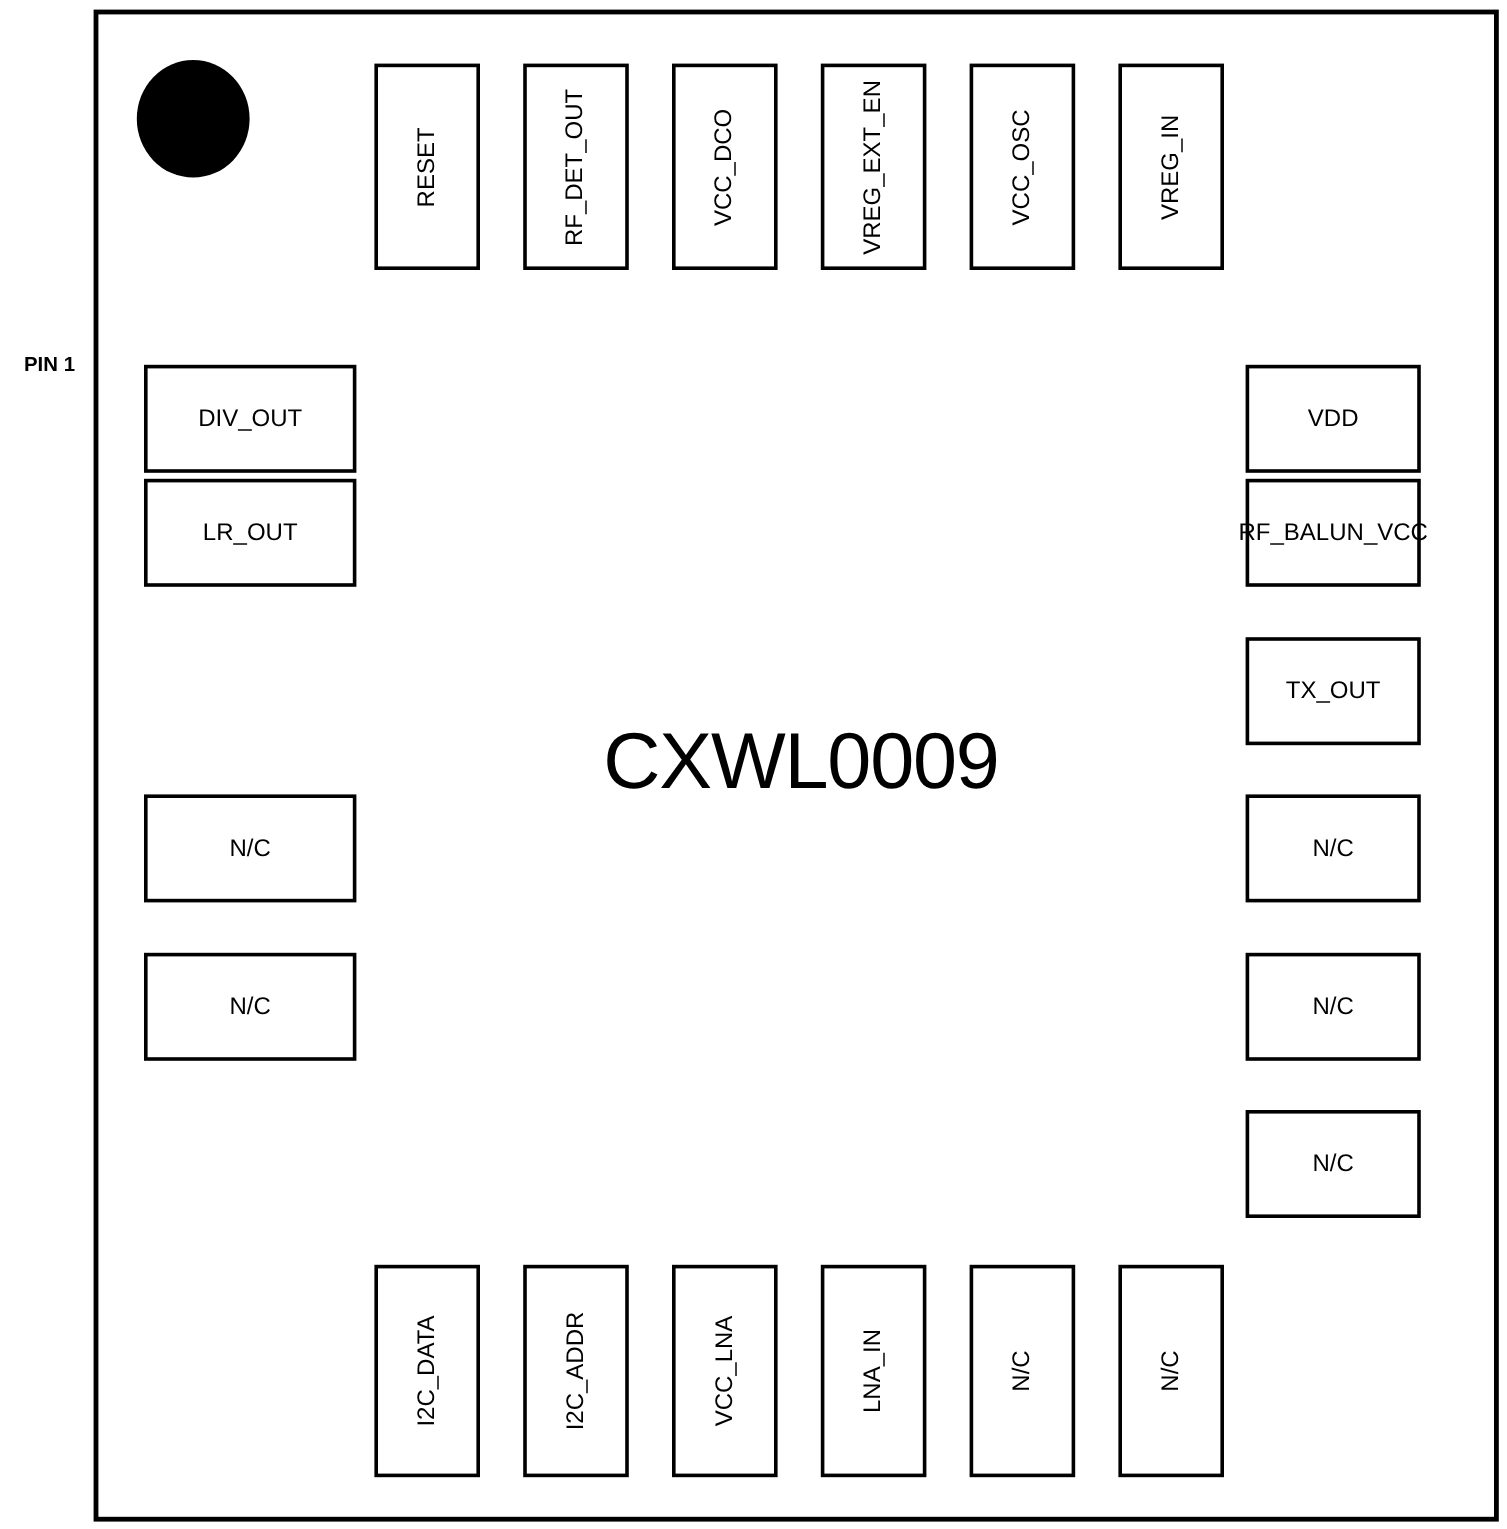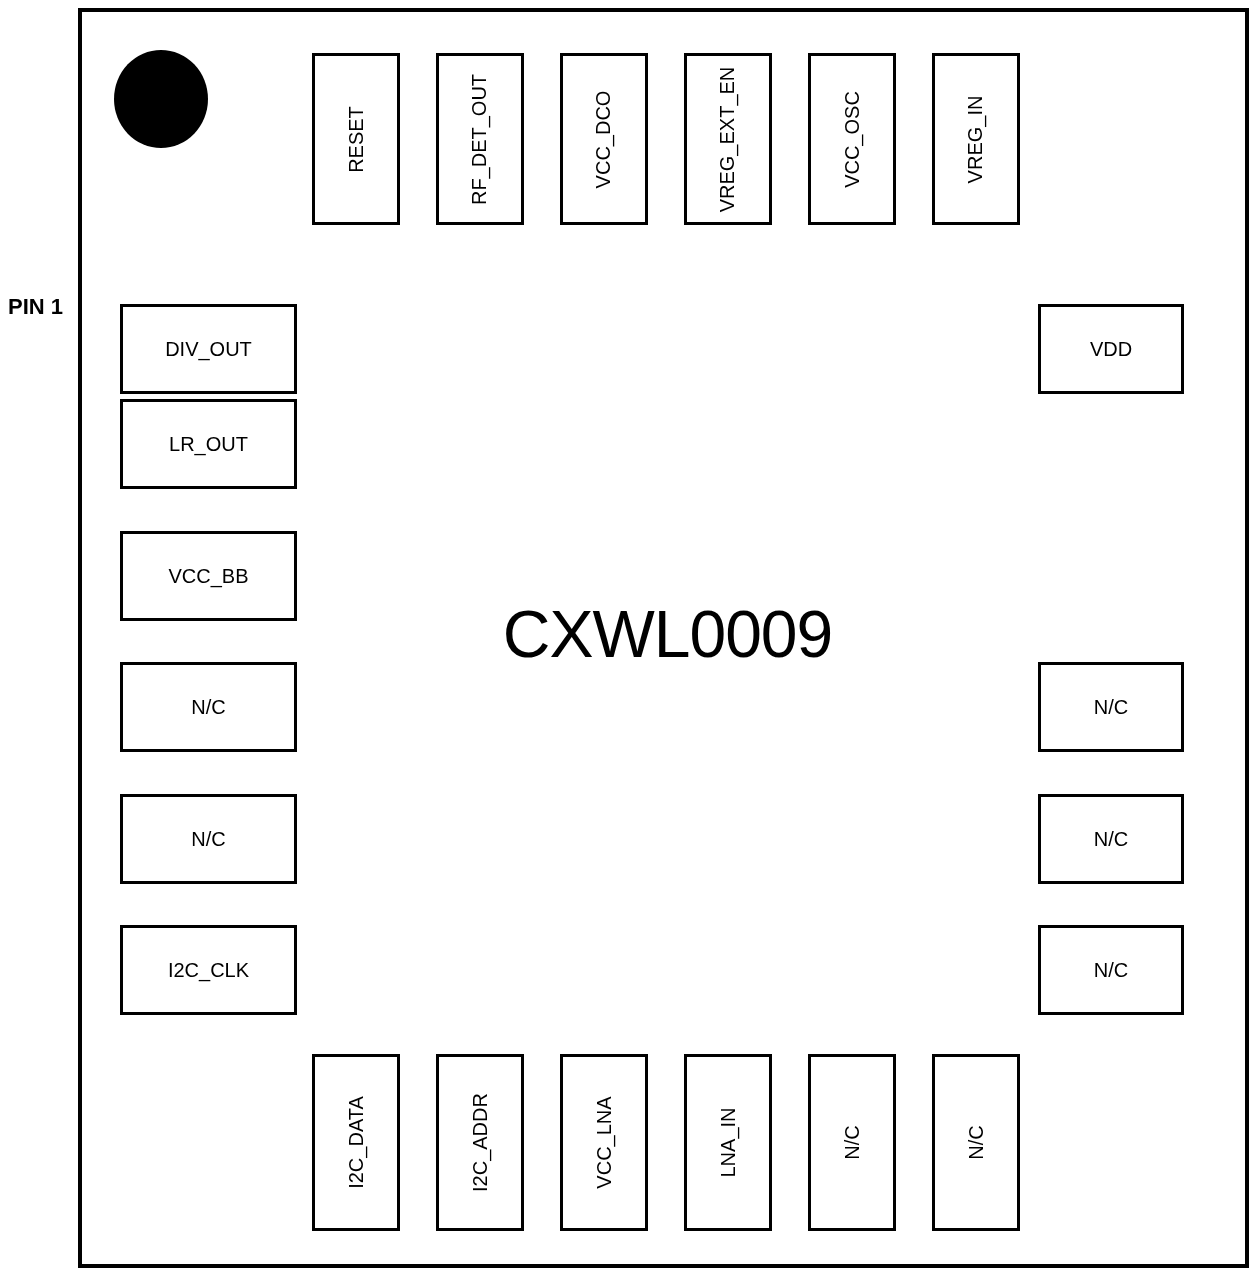--- a/index.html
+++ b/index.html
@@ -30,23 +30,23 @@
     position: absolute;
     left: 114px;
     top: 50px;
     width: 94px;
     height: 98px;
     background: #000000;
     border-radius: 50%;
   }
   .pin1-label {
     position: absolute;
-    left: 8px;
+    left: 20px;
     top: 294px;
-    font-size: 22px;
+    font-size: 17px;
     font-weight: bold;
     letter-spacing: 0px;
     white-space: nowrap;
   }
   .chip-title {
     position: absolute;
     left: 297px;
     top: 596px;
     width: 741px;
     text-align: center;
@@ -121,35 +121,35 @@
   <div class="pin top col-6">
     <span class="pin-label vtext">VREG_IN</span>
   </div>
 
   <div class="pin left row-1">
     <span class="pin-label">DIV_OUT</span>
   </div>
   <div class="pin left row-2">
     <span class="pin-label">LR_OUT</span>
   </div>
-  <div class="pin left row-3">
-    <span class="pin-label">VCC_BB</span>
-  </div>
   <div class="pin left row-4">
     <span class="pin-label">N/C</span>
   </div>
   <div class="pin left row-5">
     <span class="pin-label">N/C</span>
   </div>
-  <div class="pin left row-6">
-    <span class="pin-label">I2C_CLK</span>
-  </div>
 
   <div class="pin right row-1">
     <span class="pin-label">VDD</span>
+  </div>
+  <div class="pin right row-2">
+    <span class="pin-label">RF_BALUN_VCC</span>
+  </div>
+  <div class="pin right row-3">
+    <span class="pin-label">TX_OUT</span>
   </div>
   <div class="pin right row-4">
     <span class="pin-label">N/C</span>
   </div>
   <div class="pin right row-5">
     <span class="pin-label">N/C</span>
   </div>
   <div class="pin right row-6">
     <span class="pin-label">N/C</span>
   </div>

